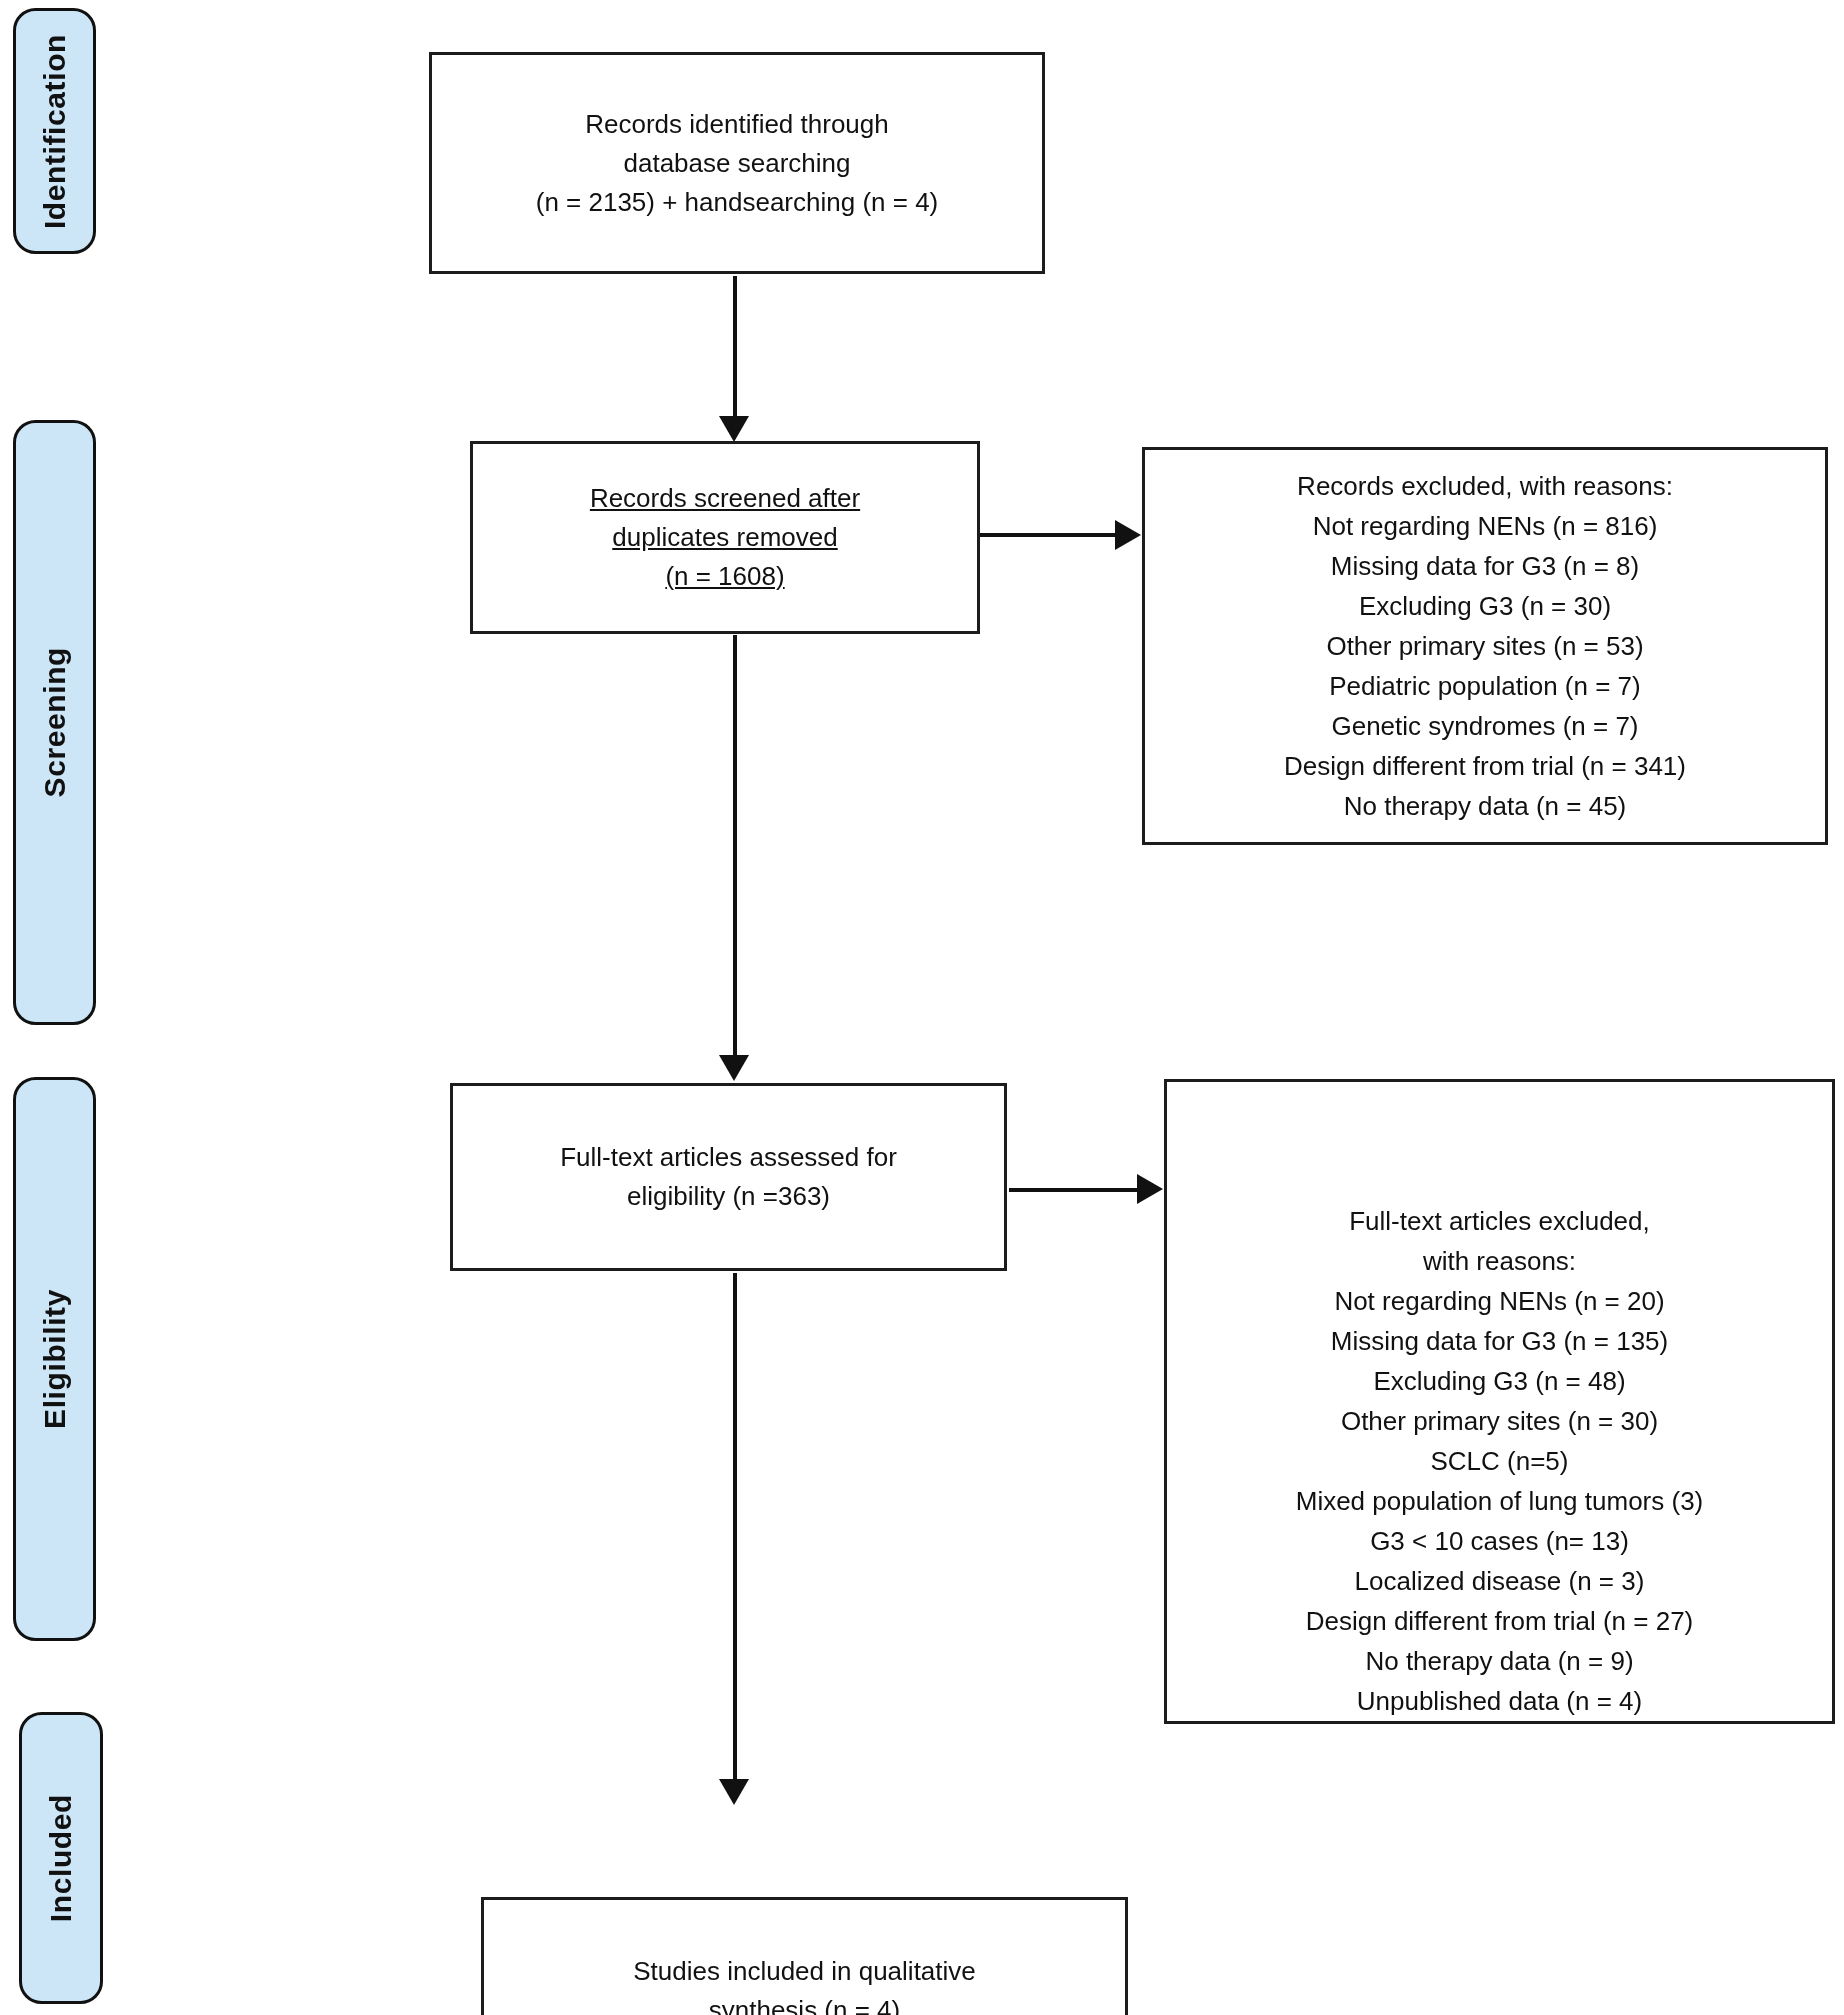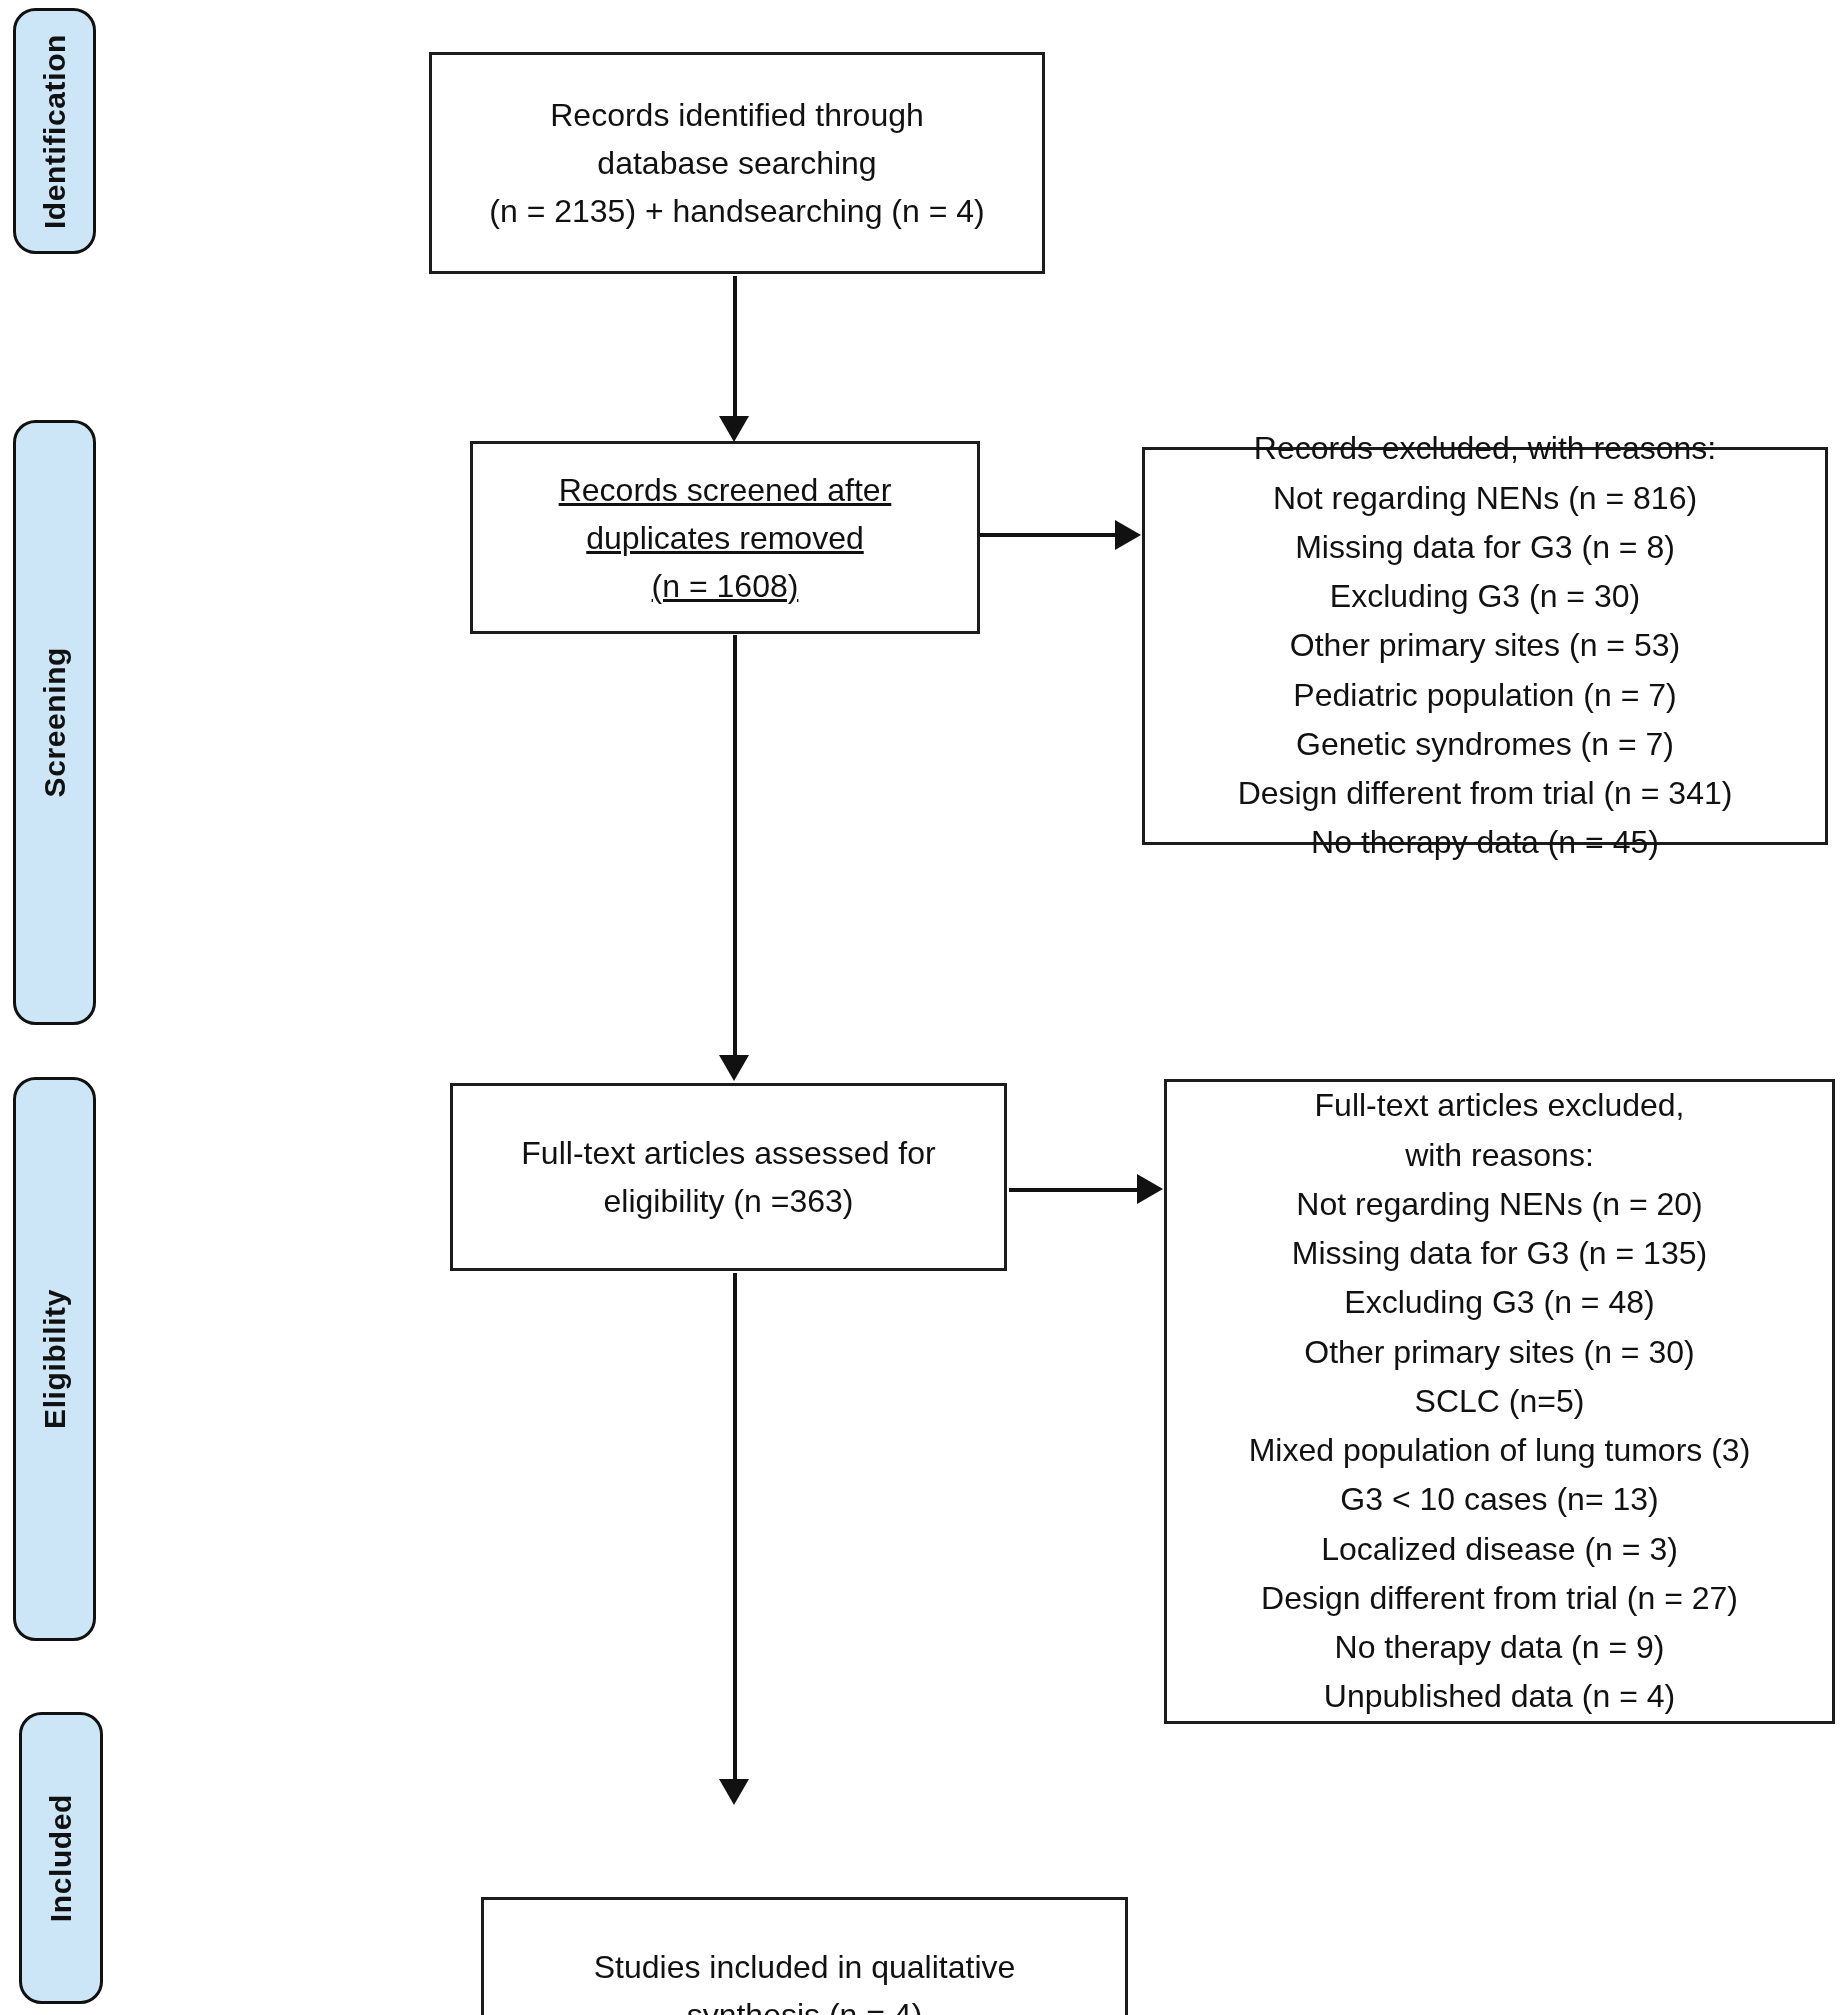--- a/index.html
+++ b/index.html
@@ -47,31 +47,31 @@
     box-sizing: border-box;
     background: var(--box-fill, #ffffff);
     border: 3px solid var(--box-border, #1c1c1c);
     display: flex;
     align-items: center;
     justify-content: center;
     text-align: center;
   }
   .box-text {
     white-space: pre-line;
-    font-size: 32px;
+    font-size: 26px;
     line-height: 1.5;
     padding: 0 12px;
   }
   .excl .box-text { line-height: 1.54; }
 
   .box-identified { left: 429px;  top: 52px;   width: 616px; height: 222px; }
   .box-screened   { left: 470px;  top: 441px;  width: 510px;  height: 193px; text-decoration: underline; }
   .box-excl1      { left: 1142px; top: 447px;  width: 686px; height: 398px; }
   .box-fulltext   { left: 450px;  top: 1083px; width: 557px;  height: 188px; }
-  .box-excl2      { left: 1164px; top: 1079px; width: 671px; height: 645px; }
+  .box-excl2      { left: 1164px; top: 1079px; width: 671px; height: 645px; align-items: flex-end; }
   .box-included   { left: 481px;  top: 1897px; width: 647px;  height: 188px; }
 
   
   .arrow-line-v {
     position: absolute;
     width: 4.1px;
     background: var(--arrow, #111111);
   }
   .arrow-line-h {
     position: absolute;

